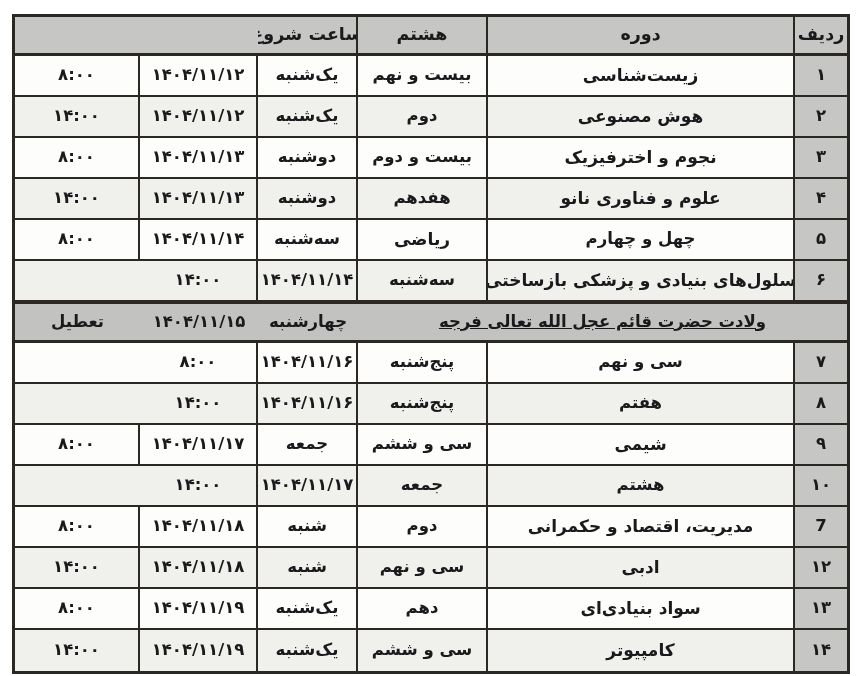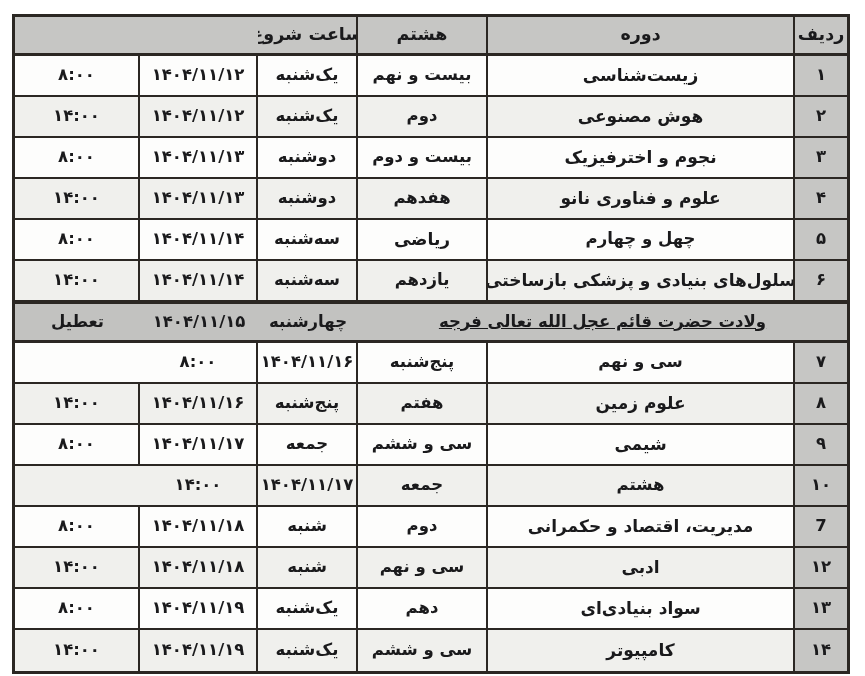--- a/index.html
+++ b/index.html
@@ -117,41 +117,39 @@
         <div class="cell index">۵</div>
         <div class="cell period">چهل و چهارم</div>
         <div class="cell olympiad">ریاضی</div>
         <div class="cell day">سه‌شنبه</div>
         <div class="cell date">۱۴۰۴/۱۱/۱۴</div>
         <div class="cell time">۸:۰۰</div>
       </div>
       <div class="row data even">
         <div class="cell index">۶</div>
         <div class="cell olympiad">سلول‌های بنیادی و پزشکی بازساختی</div>
-        <div class="cell period">یازدهم</div>
         <div class="cell day">سه‌شنبه</div>
         <div class="cell date">۱۴۰۴/۱۱/۱۴</div>
         <div class="cell time">۱۴:۰۰</div>
       </div>
       <div class="row holiday">
         <div class="cell occasion">ولادت حضرت قائم عجل الله تعالی فرجه</div>
         <div class="cell day">چهارشنبه</div>
         <div class="cell date">۱۴۰۴/۱۱/۱۵</div>
         <div class="cell time">تعطیل</div>
       </div>
       <div class="row data odd">
         <div class="cell index">۷</div>
         <div class="cell period">سی و نهم</div>
         <div class="cell day">پنج‌شنبه</div>
         <div class="cell date">۱۴۰۴/۱۱/۱۶</div>
         <div class="cell time">۸:۰۰</div>
       </div>
       <div class="row data even">
         <div class="cell index">۸</div>
-        <div class="cell olympiad">علوم زمین</div>
         <div class="cell period">هفتم</div>
         <div class="cell day">پنج‌شنبه</div>
         <div class="cell date">۱۴۰۴/۱۱/۱۶</div>
         <div class="cell time">۱۴:۰۰</div>
       </div>
       <div class="row data odd">
         <div class="cell index">۹</div>
         <div class="cell olympiad">شیمی</div>
         <div class="cell period">سی و ششم</div>
         <div class="cell day">جمعه</div>

